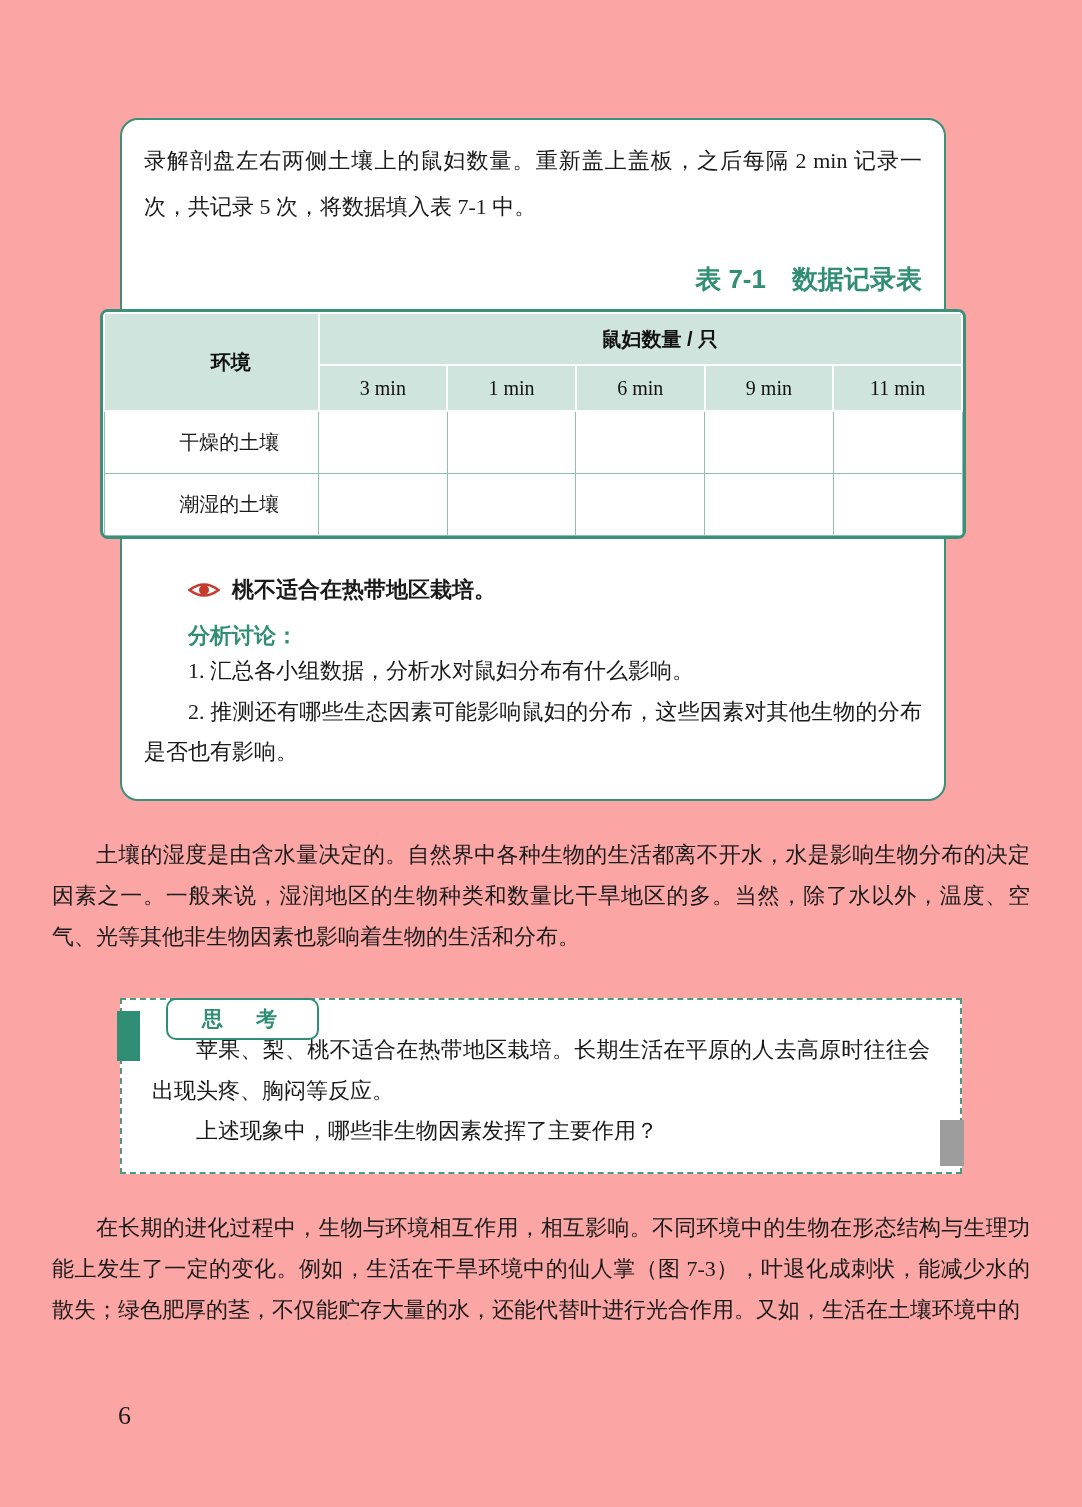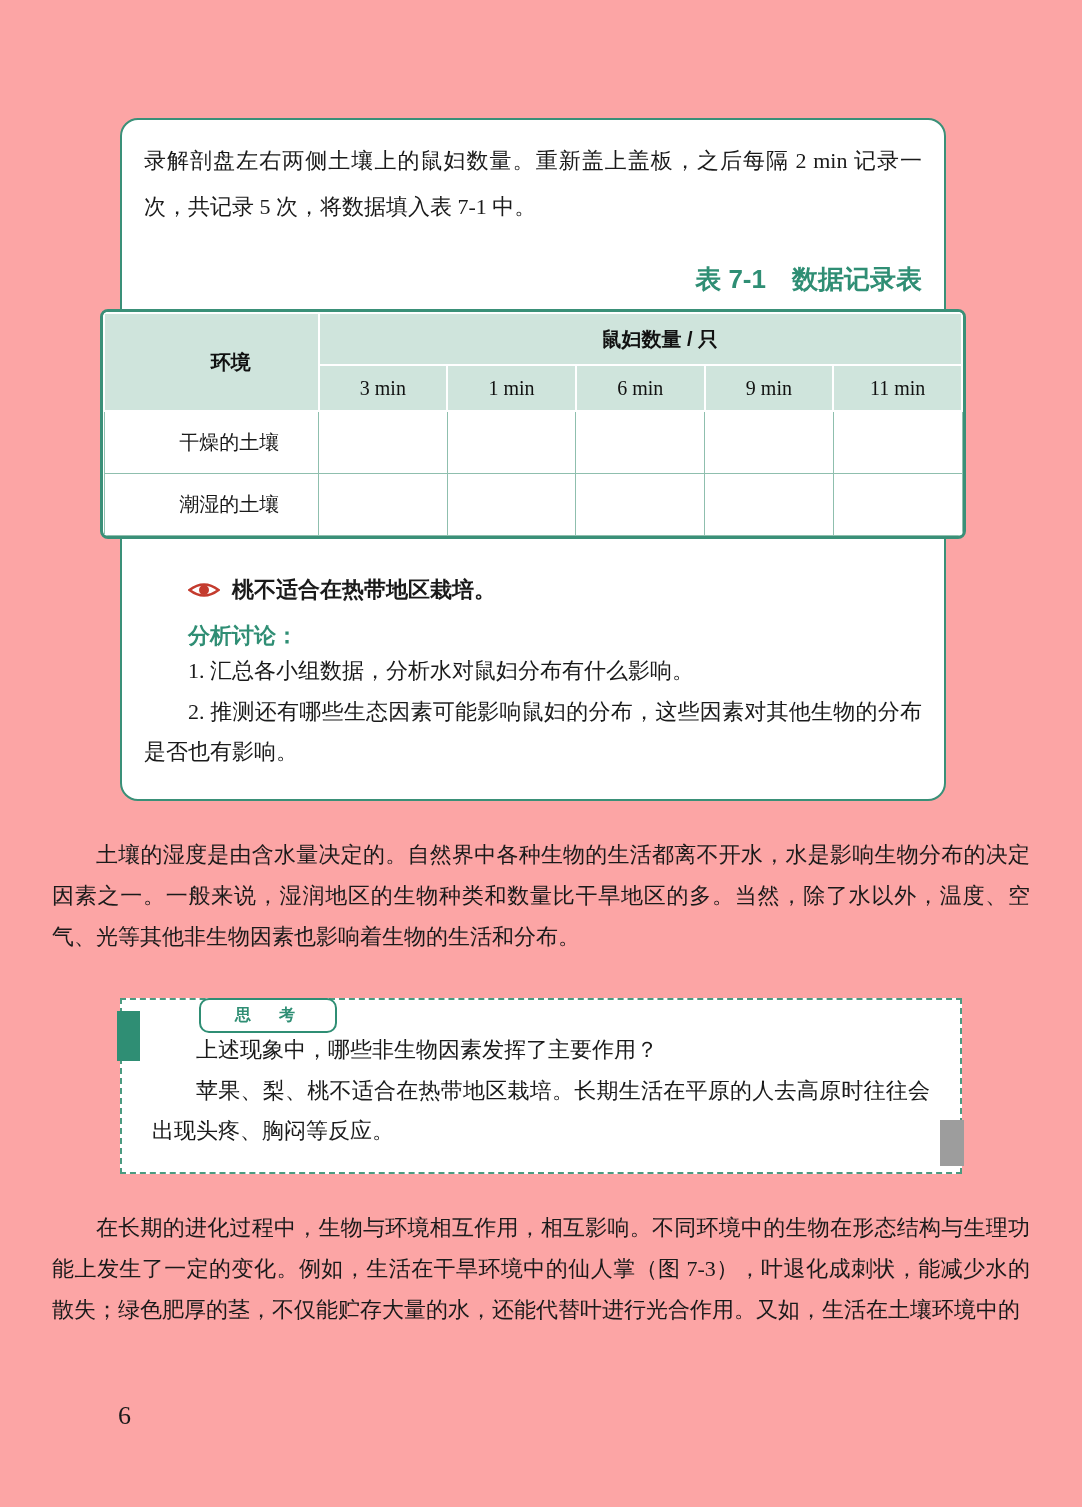--- a/index.html
+++ b/index.html
@@ -120,24 +120,23 @@
     position: absolute;
     top: 0;
     left: 46px;
     background: #ffffff;
     border: 2px solid #2f8e74;
     border-radius: 10px;
     padding: 5px 34px;
     color: #2f8e74;
     font-family: "Liberation Sans", sans-serif;
     font-weight: bold;
-    font-size: 16px;
+    font-size: 21px;
     letter-spacing: 6px;
     z-index: 3;
-    margin-left: 33px;
   }
   .think-flag {
     position: absolute;
     left: -3px;
     top: 13px;
     width: 23px;
     height: 50px;
     background: #2f8e74;
     z-index: 2;
   }
@@ -222,22 +221,22 @@
     <p class="discussion-item">1. 汇总各小组数据，分析水对鼠妇分布有什么影响。</p>
     <p class="discussion-item">2. 推测还有哪些生态因素可能影响鼠妇的分布，这些因素对其他生物的分布是否也有影响。</p>
   </div>
 
   <p class="body-paragraph">土壤的湿度是由含水量决定的。自然界中各种生物的生活都离不开水，水是影响生物分布的决定因素之一。一般来说，湿润地区的生物种类和数量比干旱地区的多。当然，除了水以外，温度、空气、光等其他非生物因素也影响着生物的生活和分布。</p>
 
   <div class="think-section">
     <span class="think-flag"></span>
     <div class="think-label">思　考</div>
     <div class="think-dashed">
+      <p class="think-paragraph">苹果、梨、桃不适合在热带地区栽培。长期生活在平原的人去高原时往往会出现头疼、胸闷等反应。</p>
       <p class="think-paragraph">上述现象中，哪些非生物因素发挥了主要作用？</p>
-      <p class="think-paragraph">苹果、梨、桃不适合在热带地区栽培。长期生活在平原的人去高原时往往会出现头疼、胸闷等反应。</p>
     </div>
     <span class="think-gray"></span>
   </div>
 
   <p class="body-paragraph">在长期的进化过程中，生物与环境相互作用，相互影响。不同环境中的生物在形态结构与生理功能上发生了一定的变化。例如，生活在干旱环境中的仙人掌（图 7-3），叶退化成刺状，能减少水的散失；绿色肥厚的茎，不仅能贮存大量的水，还能代替叶进行光合作用。又如，生活在土壤环境中的</p>
 
   <div class="page-number">6</div>
 
 </div>
 

